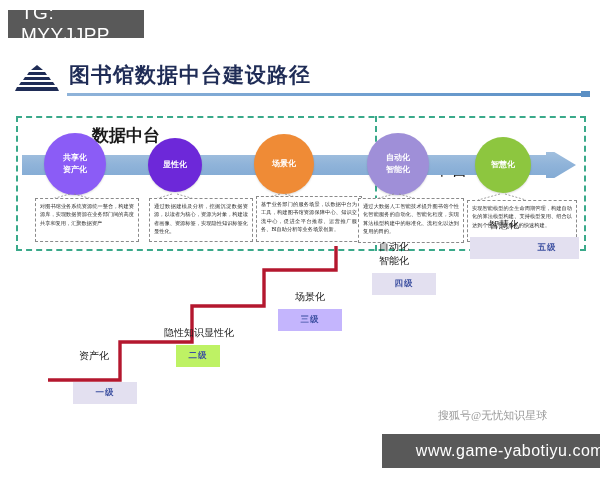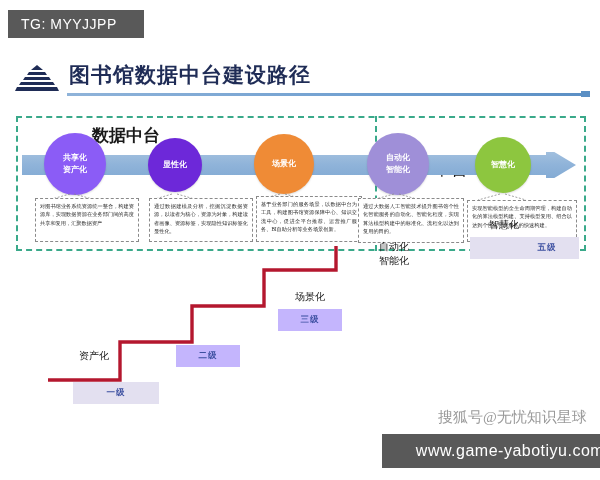--- a/index.html
+++ b/index.html
@@ -23,21 +23,21 @@
     display: flex;
     align-items: center;
     justify-content: center;
     letter-spacing: 0.5px;
   }
   #wm-top {
     left: 8px;
     top: 10px;
     width: 136px;
     height: 28px;
-    font-size: 14px;
+    font-size: 19px;
     justify-content: flex-start;
     padding-left: 13px;
     box-sizing: border-box;
   }
   #wm-bottom {
     left: 382px;
     top: 434px;
     width: 256px;
     height: 34px;
     font-size: 16px;
@@ -198,21 +198,21 @@
     color: #1a1a1a;
     text-align: center;
     line-height: 1.35;
     white-space: nowrap;
   }
   #sohu {
     position: absolute;
     left: 438px;
     top: 408px;
     font-family: "Liberation Serif", serif;
-    font-size: 15px;
+    font-size: 11px;
     color: #9a9a9a;
     white-space: nowrap;
   }
 </style>
 </head>
 <body>
 
 <div class="wm" id="wm-top">TG: MYYJJPP</div>
 <div class="wm" id="wm-bottom">www.game-yabotiyu.com</div>
 
@@ -297,27 +297,31 @@
 <div class="callout" style="left:149px; top:198px; width:104px; height:44px;">通过数据建模及分析，挖掘沉淀数据资源，以读者为核心，资源为对象，构建读者画像、资源标签，实现隐性知识标签化显性化。</div>
 <div class="callout" style="left:256px; top:196px; width:106px; height:46px;">基于业务部门的服务场景，以数据中台为工具，构建图书馆资源保障中心、知识交流中心，促进全平台推荐、运营推广服务、BI自助分析等业务场景创新。</div>
 <div class="callout" style="left:358px; top:198px; width:106px; height:45px;">通过大数据人工智能技术提升图书馆个性化智能服务的自动化、智能化程度，实现算法模型构建中的标准化、流程化以达到复用的目的。</div>
 <div class="callout" style="left:467px; top:200px; width:110px; height:42px;">实现智能模型的全生命周期管理，构建自动化的算法模型构建、支持模型复用、组合以达到个性化智能服务的快速构建。</div>
 
 <div id="stairs">
   <svg width="600" height="170" viewBox="0 0 600 170">
     <path d="M48,134 L120,134 L120,96 L192,96 L192,60 L264,60 L264,24 L336,24 L336,-12 L408,-12" transform="translate(0,0)" fill="none" stroke="#b4172e" stroke-width="3.4" stroke-linejoin="miter"></path>
   </svg>
 
-  <div class="step-box" style="left: 73px; top: 136px; width: 86px; height: 22px; background: rgb(227, 224, 240);">一级</div>
-  <div class="step-box" style="left: 176px; top: 99px; width: 64px; height: 22px; background: #c4b5fd;">二级</div>
+  <div class="step-box" style="left: 73px; top: 136px; width: 64px; height: 22px; background: rgb(227, 224, 240);">一级</div>
+  <div class="step-box" style="left: 176px; top: 99px; width: 44px; height: 22px; background: #bef264;">二级</div>
   <div class="step-box" style="left: 278px; top: 63px; width: 64px; height: 22px; background: #c4b5fd;">三级</div>
+  <div class="step-box" style="left: 372px; top: 27px; width: 64px; height: 22px; background: rgb(227, 224, 240);">四级</div>
   <div class="step-box" style="left: 470px; top: -9px; width: 64px; height: 22px; background: rgb(227, 224, 240); padding-left: 45px;">五级</div>
 
   <div class="step-label" style="left:48px; top:103px; width:92px;">
     <div>资产化</div>
+  </div>
+  <div class="step-label" style="left:146px; top:80px; width:106px;">
+    <div>隐性知识显性化</div>
   </div>
   <div class="step-label" style="left:276px; top:44px; width:68px;">
     <div>场景化</div>
   </div>
   <div class="step-label" style="left:358px; top:-6px; width:72px;">
     <div>自动化</div>
     <div>智能化</div>
   </div>
   <div class="step-label" style="left:470px; top:-28px; width:68px;">
     <div>智慧化</div>

